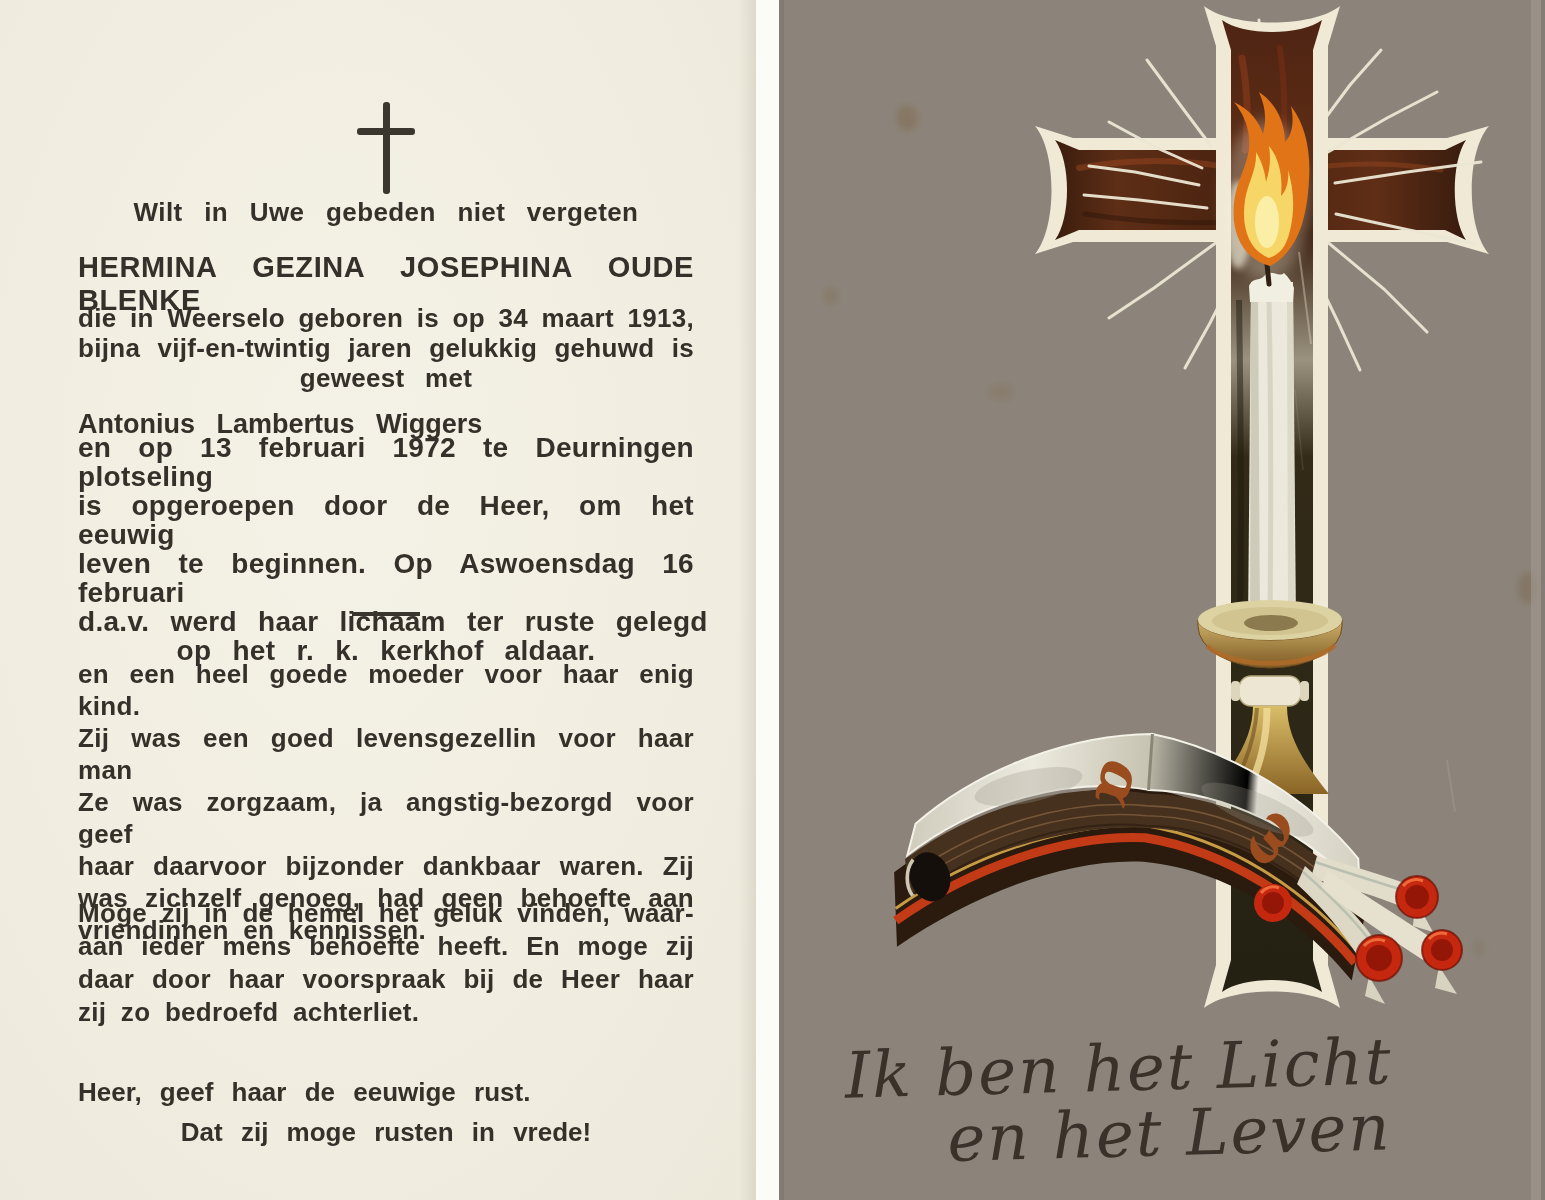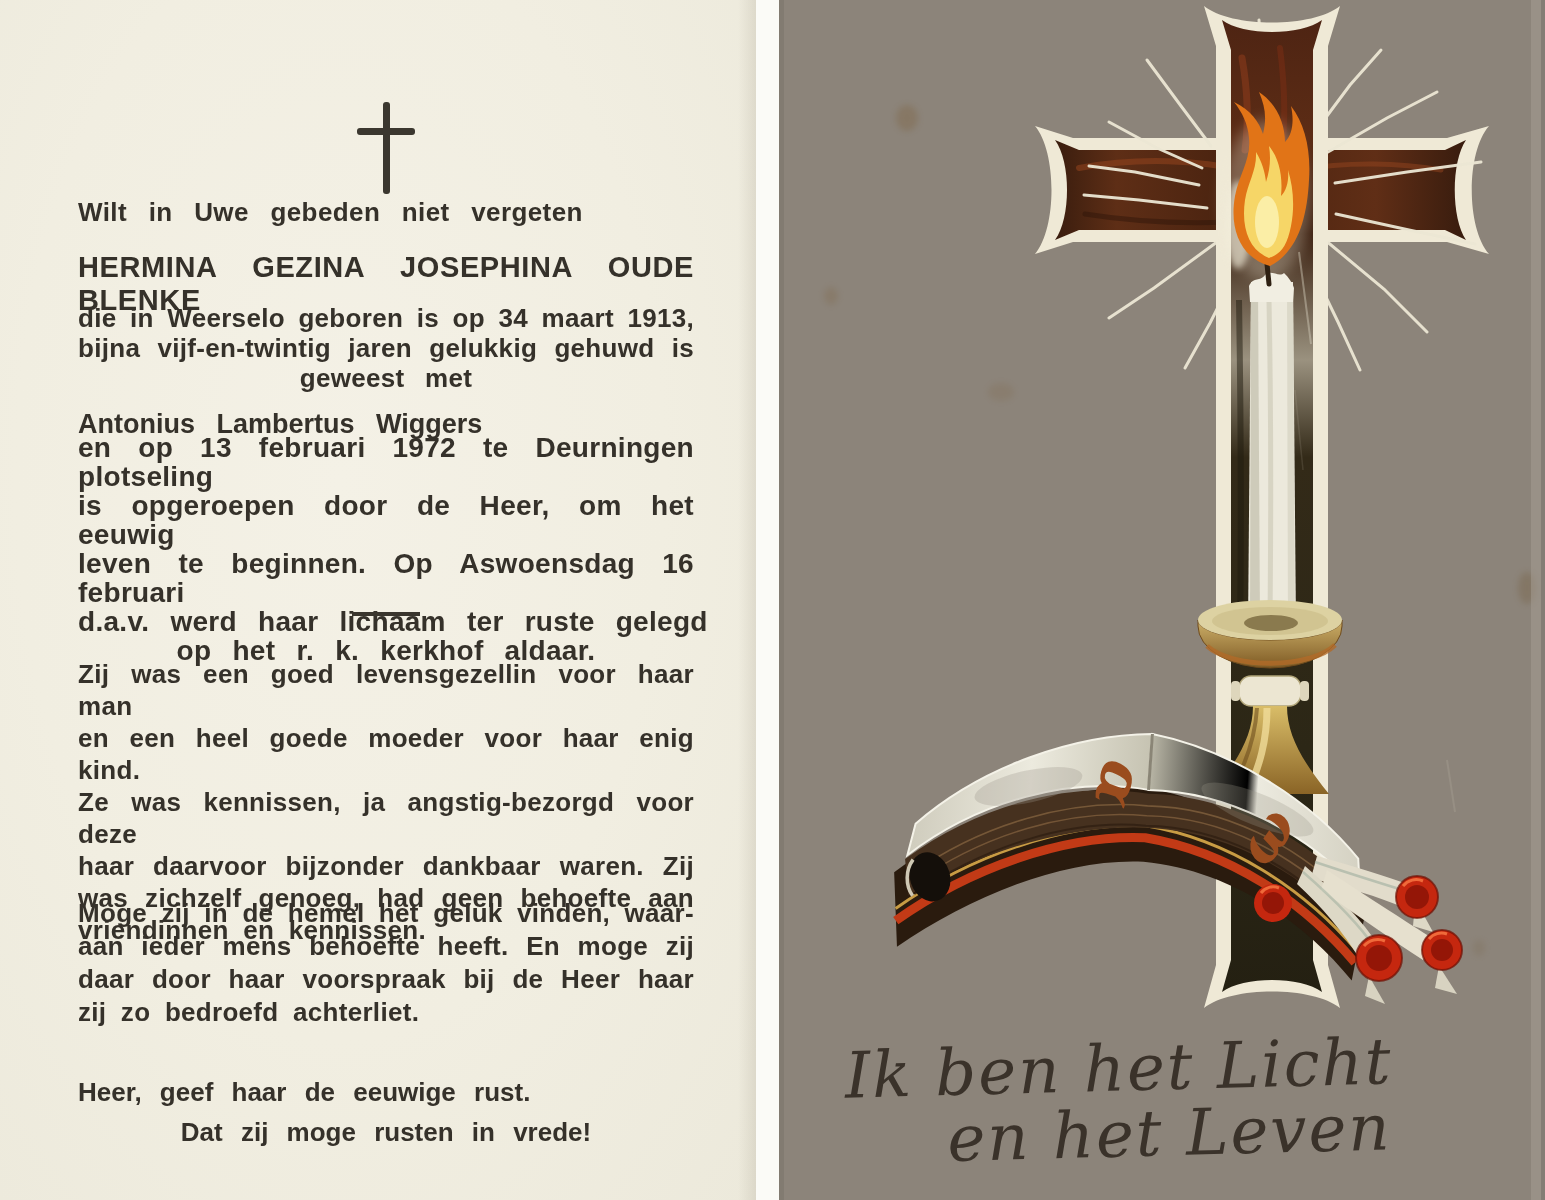--- a/index.html
+++ b/index.html
@@ -20,21 +20,21 @@
     background:linear-gradient(90deg, rgba(0,0,0,0) 0%, rgba(120,110,90,0.14) 100%);
   }
   .memorial-cross{position:absolute;left:0;top:102px;width:100%;height:92px;}
   .memorial-cross .vbar{position:absolute;left:383px;top:0;width:7px;height:92px;background:#3b372f;border-radius:3px;}
   .memorial-cross .hbar{position:absolute;left:357px;top:26px;width:58px;height:7px;background:#3b372f;border-radius:3px;}
   .tcol{position:absolute;left:78px;width:616px;}
   .tline{white-space:nowrap;}
   .justify{text-align:justify;text-align-last:justify;word-spacing:4px;white-space:normal;}
   .center{text-align:left;text-align-last:center;word-spacing:13px;}
   .left{text-align:right;text-align-last:left;word-spacing:7px;}
-  .intro-line{top:197px;font-size:26px;font-weight:700;text-align:left;word-spacing:14px;letter-spacing:.4px;}
+  .intro-line{top:197px;font-size:26px;font-weight:700;text-align:center;word-spacing:14px;letter-spacing:.4px;}
   .name-line{top:251px;font-size:29px;font-weight:700;letter-spacing:.6px;text-align:justify;text-align-last:justify;}
   .p-birth{top:303px;font-size:26px;font-weight:700;letter-spacing:.3px;}
   .p-birth .tline{line-height:30px;}
   .spouse-line{top:409px;font-size:27px;font-weight:700;text-align:left;word-spacing:14px;}
   .p-death{top:433px;font-size:28px;font-weight:700;letter-spacing:.3px;}
   .p-death .tline{line-height:29px;}
   .divider{position:absolute;left:352px;top:612px;width:68px;height:4px;background:#3a362e;}
   .p-eulogy{top:658px;font-size:26px;font-weight:700;letter-spacing:.3px;}
   .p-eulogy .tline{line-height:32px;}
   .p-hope{top:897px;font-size:26px;font-weight:700;letter-spacing:.3px;}
@@ -68,23 +68,23 @@
   <div class="tcol spouse-line">Antonius Lambertus Wiggers</div>
   <div class="tcol p-death">
       <div class="tline justify">en op 13 februari 1972 te Deurningen plotseling</div>
       <div class="tline justify">is opgeroepen door de Heer, om het eeuwig</div>
       <div class="tline justify">leven te beginnen. Op Aswoensdag 16 februari</div>
       <div class="tline center">d.a.v. werd haar lichaam ter ruste gelegd</div>
       <div class="tline center">op het r. k. kerkhof aldaar.</div>
     </div>
   <div class="divider"></div>
   <div class="tcol p-eulogy">
+      <div class="tline justify">en een heel goede moeder voor haar enig kind.</div>
       <div class="tline justify">Zij was een goed levensgezellin voor haar man</div>
-      <div class="tline justify">en een heel goede moeder voor haar enig kind.</div>
-      <div class="tline justify">Ze was kennissen, ja angstig-bezorgd voor deze</div>
+      <div class="tline justify">Ze was zorgzaam, ja angstig-bezorgd voor geef</div>
       <div class="tline justify">haar daarvoor bijzonder dankbaar waren. Zij</div>
       <div class="tline justify">was zichzelf genoeg, had geen behoefte aan</div>
       <div class="tline left">vriendinnen en kennissen.</div>
     </div>
   <div class="tcol p-hope">
       <div class="tline justify">Moge zij in de hemel het geluk vinden, waar-</div>
       <div class="tline justify">aan ieder mens behoefte heeft. En moge zij</div>
       <div class="tline justify">daar door haar voorspraak bij de Heer haar</div>
       <div class="tline left">zij zo bedroefd achterliet.</div>
     </div>

